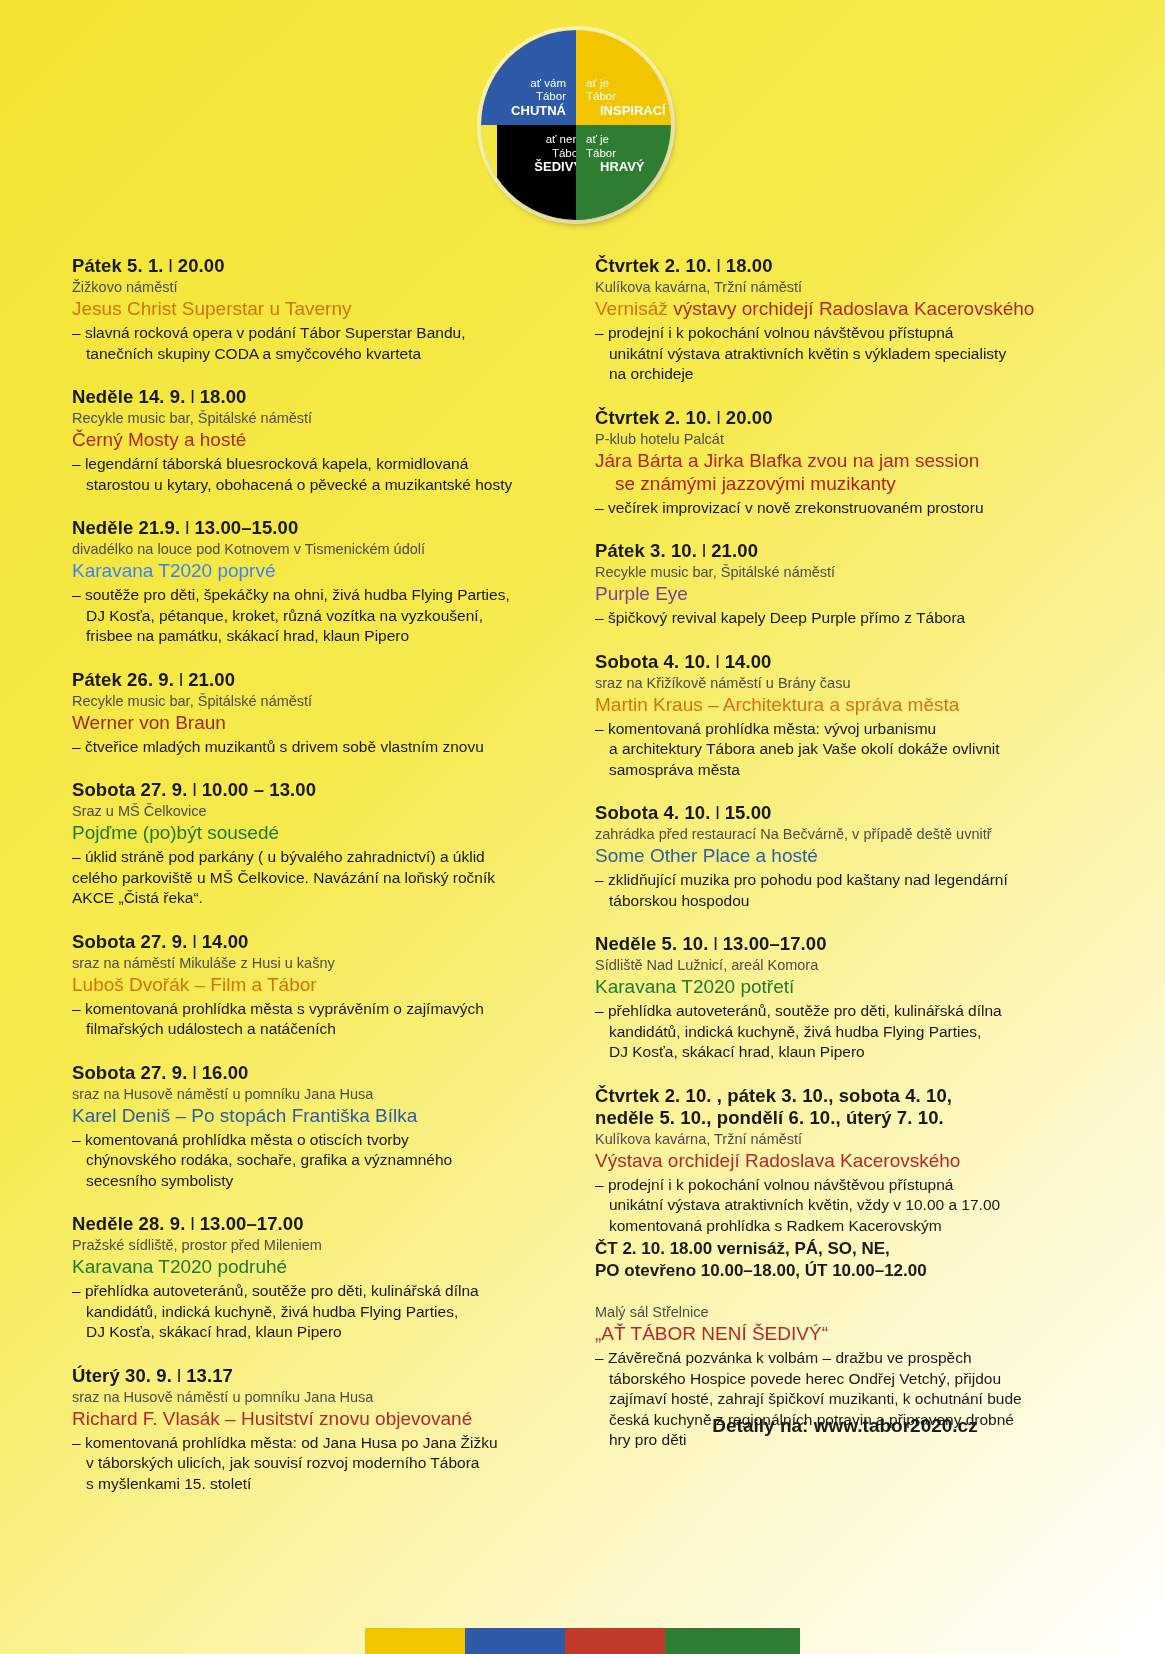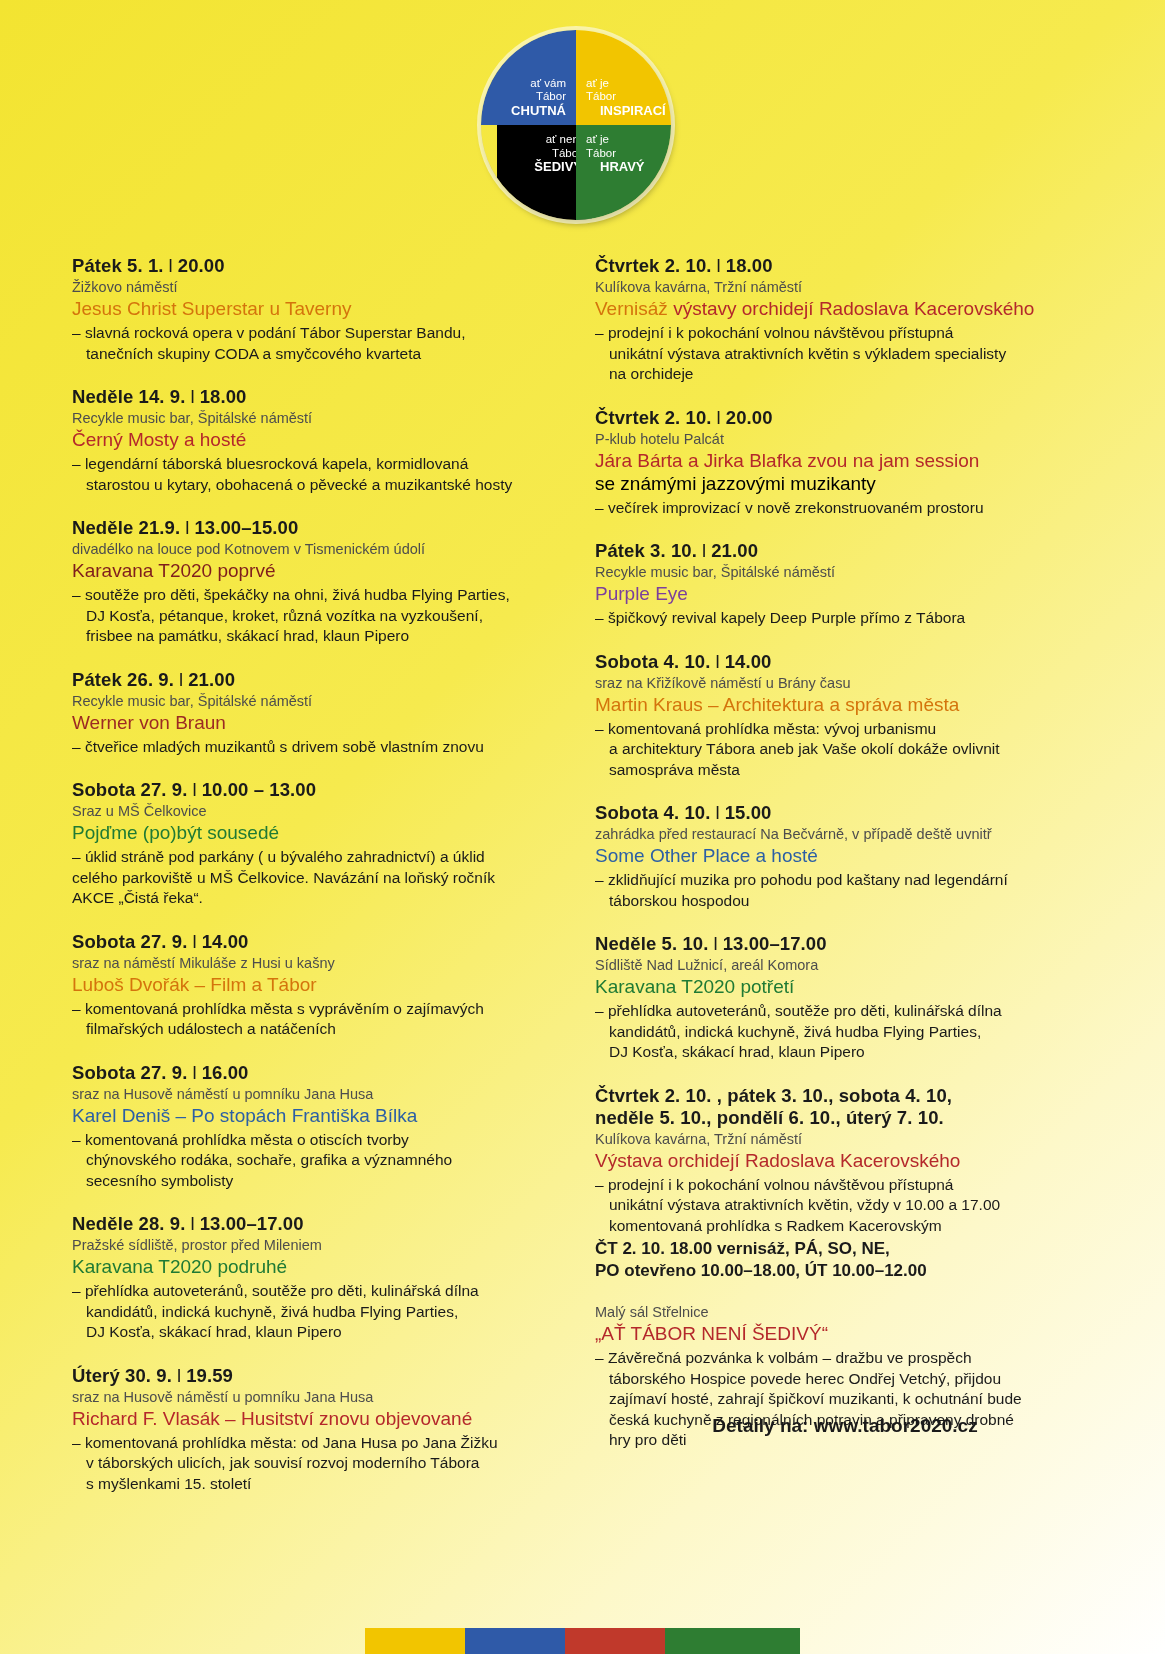--- a/index.html
+++ b/index.html
@@ -119,21 +119,21 @@
         <div class="ev-place">Recykle music bar, Špitálské náměstí</div>
         <div class="ev-title"><span style="color: rgb(180, 40, 43);">Černý Mosty a hosté</span></div>
         <div class="ev-desc">
           <span class="noind">–  legendární táborská bluesrocková kapela, kormidlovaná</span>
           <span class="ind">starostou u kytary, obohacená o pěvecké a muzikantské hosty</span>
         </div>
       </div>
       <div class="event">
         <div class="ev-when"><span>Neděle 21.9.</span><span class="sep">l</span><span>13.00–15.00</span></div>
         <div class="ev-place">divadélko na louce pod Kotnovem v Tismenickém údolí</div>
-        <div class="ev-title"><span style="color: #7f1d1d;">Karavana T2020 poprvé</span></div>
+        <div class="ev-title"><span style="color: #3b82f6;">Karavana T2020 poprvé</span></div>
         <div class="ev-desc">
           <span class="noind">–  soutěže pro děti, špekáčky na ohni, živá hudba Flying Parties,</span>
           <span class="ind">DJ Kosťa, pétanque, kroket, různá vozítka na vyzkoušení,</span>
           <span class="ind">frisbee na památku, skákací hrad, klaun Pipero</span>
         </div>
       </div>
       <div class="event">
         <div class="ev-when"><span>Pátek 26. 9.</span><span class="sep">l</span><span>21.00</span></div>
         <div class="ev-place">Recykle music bar, Špitálské náměstí</div>
         <div class="ev-title"><span style="color: rgb(156, 42, 35);">Werner von Braun</span></div>
@@ -174,21 +174,21 @@
         <div class="ev-when"><span>Neděle 28. 9.</span><span class="sep">l</span><span>13.00–17.00</span></div>
         <div class="ev-place">Pražské sídliště, prostor před Mileniem</div>
         <div class="ev-title"><span style="color: rgb(31, 122, 52);">Karavana T2020 podruhé</span></div>
         <div class="ev-desc">
           <span class="noind">–  přehlídka autoveteránů, soutěže pro děti, kulinářská dílna</span>
           <span class="ind">kandidátů, indická kuchyně, živá hudba Flying Parties,</span>
           <span class="ind">DJ Kosťa, skákací hrad, klaun Pipero</span>
         </div>
       </div>
       <div class="event">
-        <div class="ev-when"><span>Úterý 30. 9.</span><span class="sep">l</span><span>19.59</span></div>
+        <div class="ev-when"><span>Úterý 30. 9.</span><span class="sep">l</span><span>13.17</span></div>
         <div class="ev-place">sraz na Husově náměstí u pomníku Jana Husa</div>
         <div class="ev-title"><span style="color: rgb(180, 40, 43);">Richard F. Vlasák – Husitství znovu objevované</span></div>
         <div class="ev-desc">
           <span class="noind">–  komentovaná prohlídka města: od Jana Husa po Jana Žižku</span>
           <span class="ind">v táborských ulicích, jak souvisí rozvoj moderního Tábora</span>
           <span class="ind">s myšlenkami 15. století</span>
         </div>
       </div>
     </div>
   <div class="col" id="col-right">
@@ -198,21 +198,21 @@
         <div class="ev-title"><span style="color: rgb(212, 116, 12);">Vernisáž </span><span style="color: rgb(180, 40, 43);">výstavy orchidejí Radoslava Kacerovského</span></div>
         <div class="ev-desc">
           <span class="noind">–  prodejní i k pokochání volnou návštěvou přístupná</span>
           <span class="ind">unikátní výstava atraktivních květin s výkladem specialisty</span>
           <span class="ind">na orchideje</span>
         </div>
       </div>
       <div class="event">
         <div class="ev-when"><span>Čtvrtek 2. 10.</span><span class="sep">l</span><span>20.00</span></div>
         <div class="ev-place">P-klub hotelu Palcát</div>
-        <div class="ev-title"><span style="color: rgb(180, 40, 43);">Jára Bárta a Jirka Blafka zvou na jam session</span><br><span style="color: #000000;">se známými jazzovými muzikanty</span></div>
+        <div class="ev-title"><span style="color: rgb(180, 40, 43);">Jára Bárta a Jirka Blafka zvou na jam session</span><br><span style="color: #b91c1c; margin-left: 20px;">se známými jazzovými muzikanty</span></div>
         <div class="ev-desc">
           <span class="noind">–  večírek improvizací v nově zrekonstruovaném prostoru</span>
         </div>
       </div>
       <div class="event">
         <div class="ev-when"><span>Pátek 3. 10.</span><span class="sep">l</span><span>21.00</span></div>
         <div class="ev-place">Recykle music bar, Špitálské náměstí</div>
         <div class="ev-title"><span style="color: rgb(123, 63, 157);">Purple Eye</span></div>
         <div class="ev-desc">
           <span class="noind">–  špičkový revival kapely Deep Purple přímo z Tábora</span>

